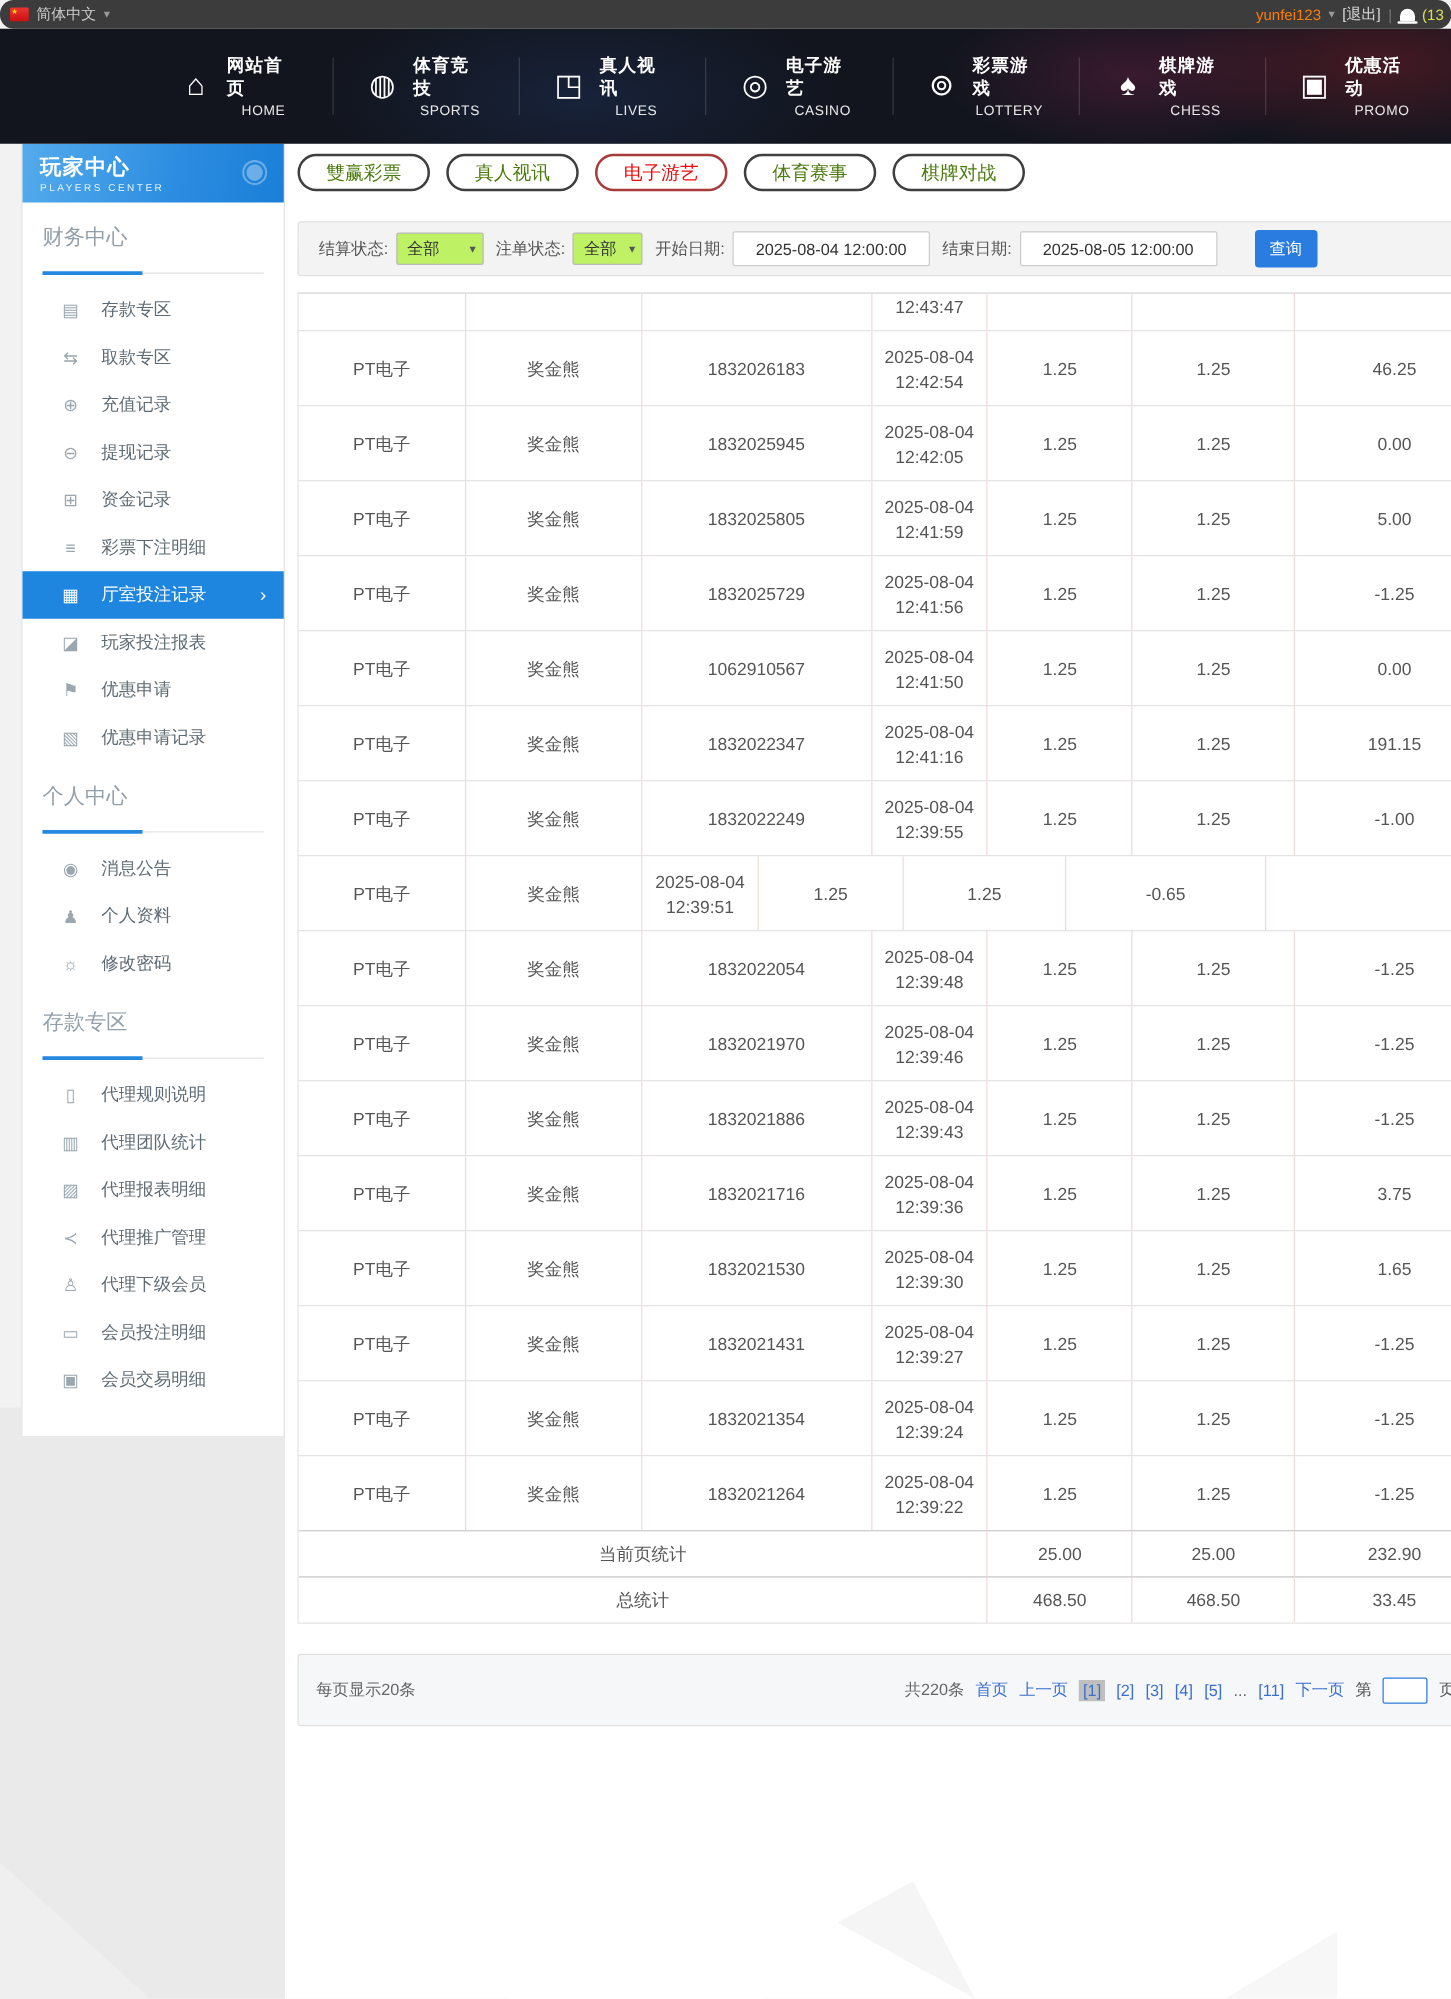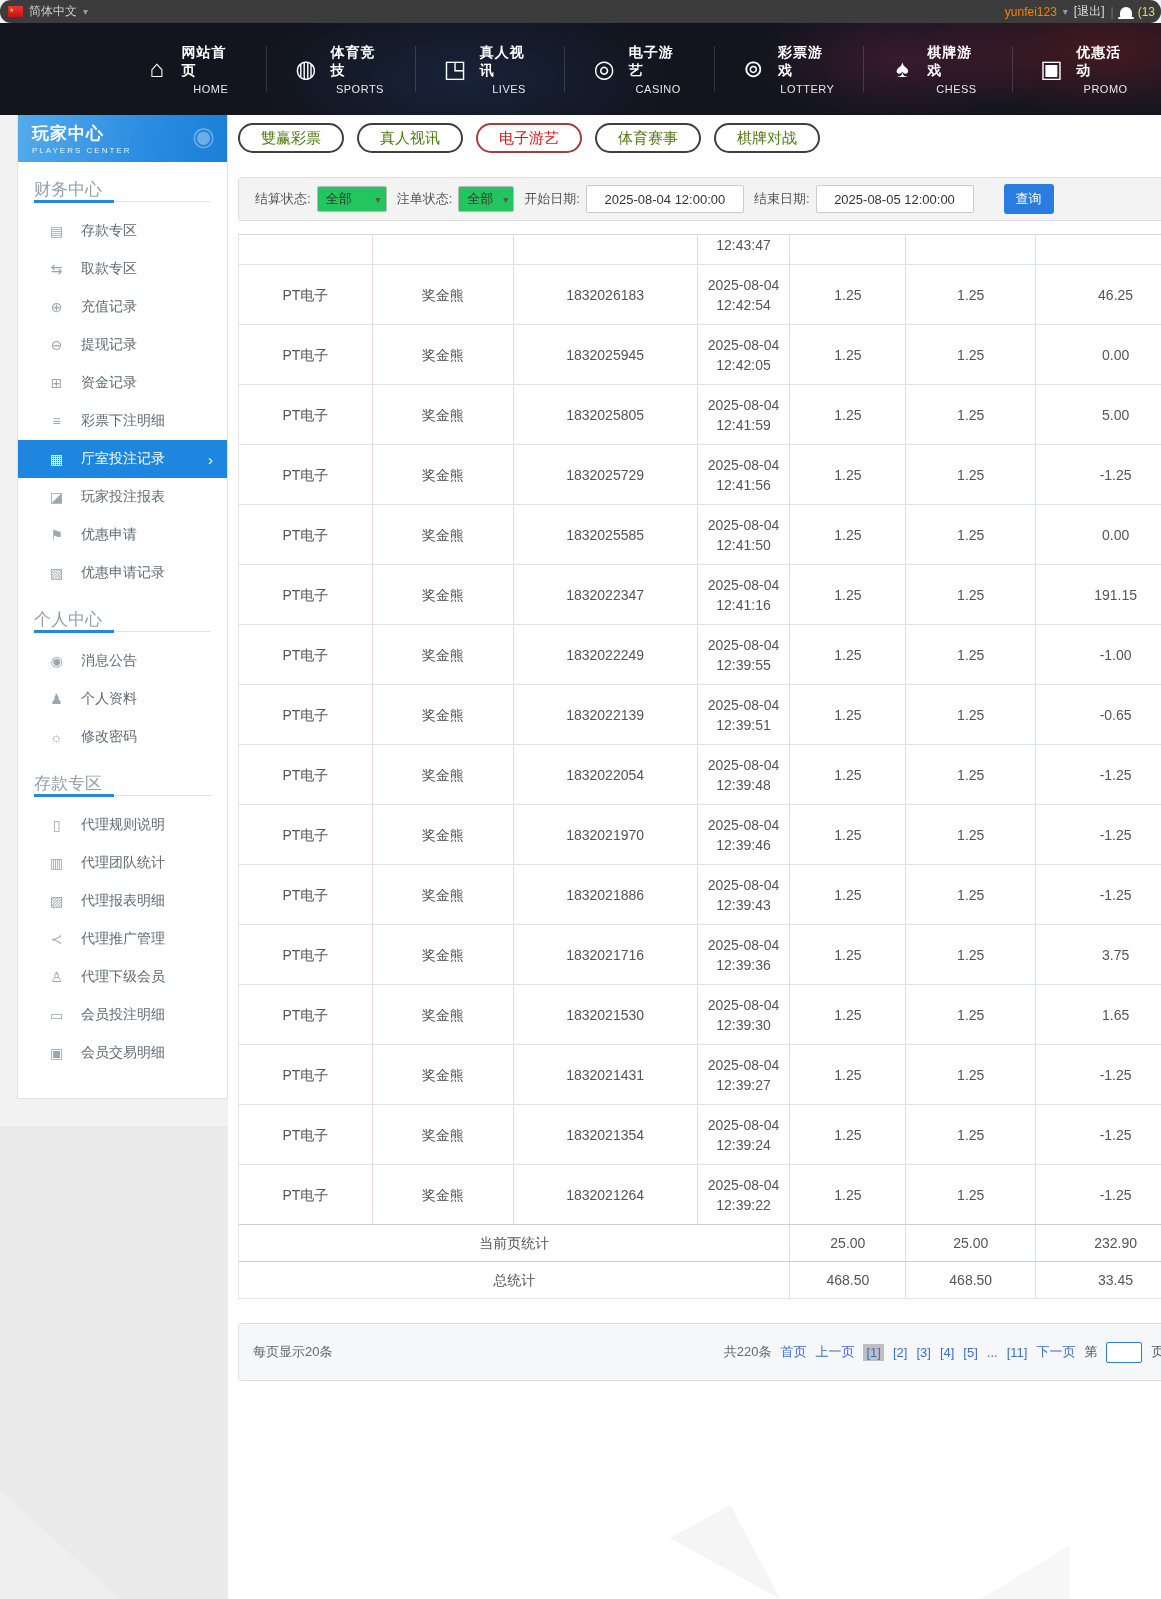--- a/index.html
+++ b/index.html
@@ -26,42 +26,42 @@
   .nav-icon { color:#fff; font-size:24px; line-height:24px; width:26px; text-align:center; }
   .nav-zh { color:#fff; font-size:14px; font-weight:bold; letter-spacing:1px; }
   .nav-en { color:#e8e8e8; font-size:11px; margin-top:3px; text-align:center; letter-spacing:.5px;}
 
   
   .sidebar { position:absolute; left:17px; top:115px; width:211px; background:#fff; border:1px solid #e2e2e2; border-top:none; padding-bottom:26px; z-index:3; }
   .side-header { height:47px; background:linear-gradient(100deg,#54abec 0%,#2b8ce0 60%,#1b7fd8 100%); color:#fff; padding:7px 0 0 14px; position:relative; overflow:hidden; }
   .side-header .t1 { font-size:17px; font-weight:bold; letter-spacing:1px; }
   .side-header .t2 { font-size:8px; letter-spacing:2px; margin-top:1px; color:#e8f4ff; }
   .gamepad { position:absolute; right:12px; top:6px; color:rgba(255,255,255,.35); font-size:26px; }
-  .side-section-title { margin:16px 16px 0 16px; padding-bottom:0; font-size:17px; color:#93a0ab; position:relative; border-bottom:1px solid #e3e3e3; }
+  .side-section-title { margin:16px 16px 0 16px; padding-bottom:17px; font-size:17px; color:#93a0ab; position:relative; border-bottom:1px solid #e3e3e3; }
   .side-section-title:after { content:""; position:absolute; left:0; bottom:-2px; width:80px; height:3px; background:#2288e0; }
   .side-items { margin-top:10px; }
   .side-item { height:38px; display:flex; align-items:center; padding-left:30px; font-size:14px; color:#5f6b74; cursor:pointer; position:relative; }
   .side-item .s-icon { width:17px; font-size:14px; color:#9aa6b0; margin-right:16px; text-align:center; }
   .side-item.active { background:#1f86e0; color:#fff; }
   .side-item.active .s-icon { color:#fff; }
   .side-item.active .chev { position:absolute; right:14px; color:#fff; font-size:15px; }
 
   .below-side { position:absolute; left:0; top:1126px; width:228px; height:473px; background:#eaeaea; }
 
   
   .main { position:absolute; left:228px; top:115px; width:933px; height:1484px; background:#fff; overflow:hidden; }
   .main-inner { padding:8px 0 0 10px; width:958px; }
 
   .tabs { display:flex; gap:13px; margin-top:0; }
   .tab { height:30px; padding:0 21px; border:2px solid #3f3f3f; border-radius:16px; background:#fff; display:flex; align-items:center; font-size:15px; color:#4d7c0f; cursor:pointer; }
   .tab.active { color:#ee0b0b; border-color:#a83b3b; }
 
   .filterbar { margin-top:24px; width:958px; height:44px; background:#f3f3f3; border:1px solid #e0e0e0; border-radius:3px; display:flex; align-items:center; padding-left:12px; gap:6px; font-size:13px; color:#555; }
   .f-label { margin-left:4px; }
-  .f-select { height:26px; background:#22c55e; border:1px solid #b9b9b9; border-radius:2px; display:inline-flex; align-items:center; justify-content:space-between; padding:0 5px 0 8px; color:#333; cursor:pointer; }
+  .f-select { height:26px; background:#bef264; border:1px solid #b9b9b9; border-radius:2px; display:inline-flex; align-items:center; justify-content:space-between; padding:0 5px 0 8px; color:#333; cursor:pointer; }
   .f-select .caret { color:#555; font-size:10px; margin-left:8px;}
   .f-input { height:28px; width:158px; border:1px solid #ccc; border-radius:2px; font-size:13px; color:#333; text-align:center; font-family:"Liberation Sans",sans-serif; background:#fff;}
   .btn-search { margin-left:24px; height:30px; width:50px; background:#2a7ce0; border:none; border-radius:3px; color:#fff; font-size:13px; cursor:pointer; font-family:"Liberation Sans",sans-serif;}
 
   
   .btable { margin-top:13px; width:958px; border-top:1px solid #d6d6d6; border-left:1px solid #e6e6e6; background:#fff; }
   .trow { display:flex; border-bottom:1px solid #e4e4e4; }
   .tcell { display:flex; align-items:center; justify-content:center; font-size:14px; color:#555; border-right:1px solid #f2d9d9; text-align:center; line-height:20px; }
   .r-partial { height:30px; }
   .r-partial .tcell { align-items:flex-start; }
@@ -334,21 +334,21 @@
           <div class="tcell c2">1832025729</div>
           <div class="tcell c3 date-cell">2025-08-04
 12:41:56</div>
           <div class="tcell c4">1.25</div>
           <div class="tcell c5">1.25</div>
           <div class="tcell c6">-1.25</div>
         </div>
         <div class="trow r-data">
           <div class="tcell c0">PT电子</div>
           <div class="tcell c1">奖金熊</div>
-          <div class="tcell c2">1832025585</div>
+          <div class="tcell c2">1062910567</div>
           <div class="tcell c3 date-cell">2025-08-04
 12:41:50</div>
           <div class="tcell c4">1.25</div>
           <div class="tcell c5">1.25</div>
           <div class="tcell c6">0.00</div>
         </div>
         <div class="trow r-data">
           <div class="tcell c0">PT电子</div>
           <div class="tcell c1">奖金熊</div>
           <div class="tcell c2">1832022347</div>
@@ -364,21 +364,20 @@
           <div class="tcell c2">1832022249</div>
           <div class="tcell c3 date-cell">2025-08-04
 12:39:55</div>
           <div class="tcell c4">1.25</div>
           <div class="tcell c5">1.25</div>
           <div class="tcell c6">-1.00</div>
         </div>
         <div class="trow r-data">
           <div class="tcell c0">PT电子</div>
           <div class="tcell c1">奖金熊</div>
-          <div class="tcell c2">1832022139</div>
           <div class="tcell c3 date-cell">2025-08-04
 12:39:51</div>
           <div class="tcell c4">1.25</div>
           <div class="tcell c5">1.25</div>
           <div class="tcell c6">-0.65</div>
         </div>
         <div class="trow r-data">
           <div class="tcell c0">PT电子</div>
           <div class="tcell c1">奖金熊</div>
           <div class="tcell c2">1832022054</div>

